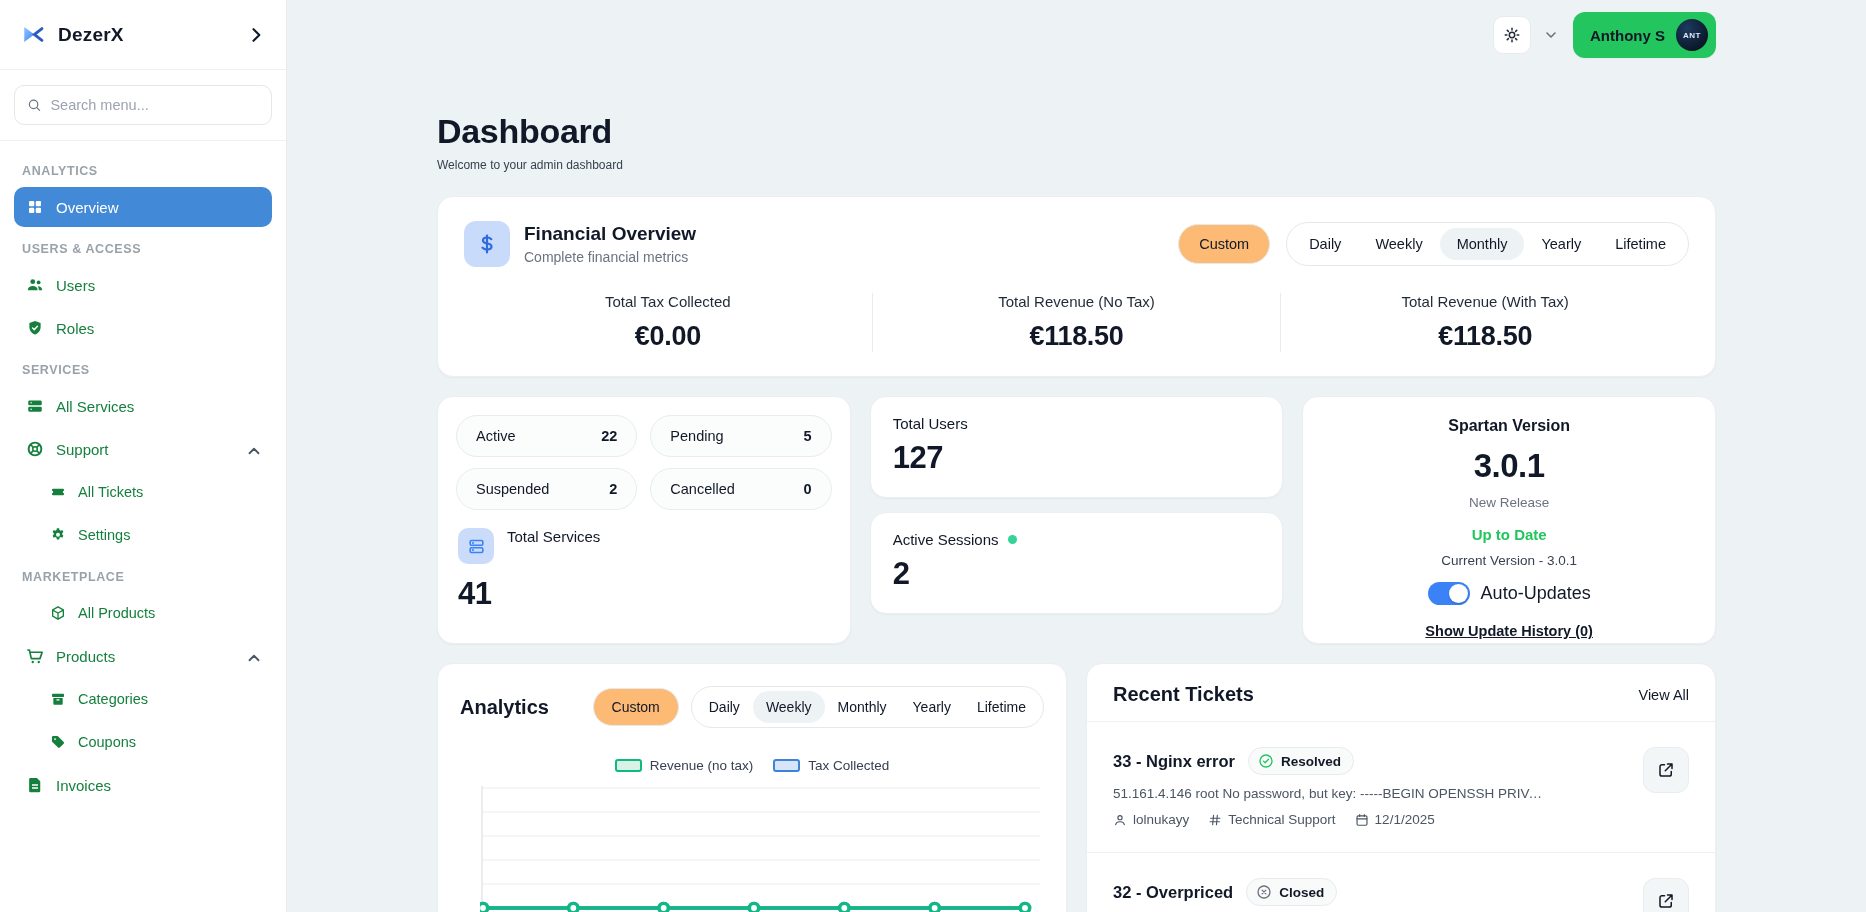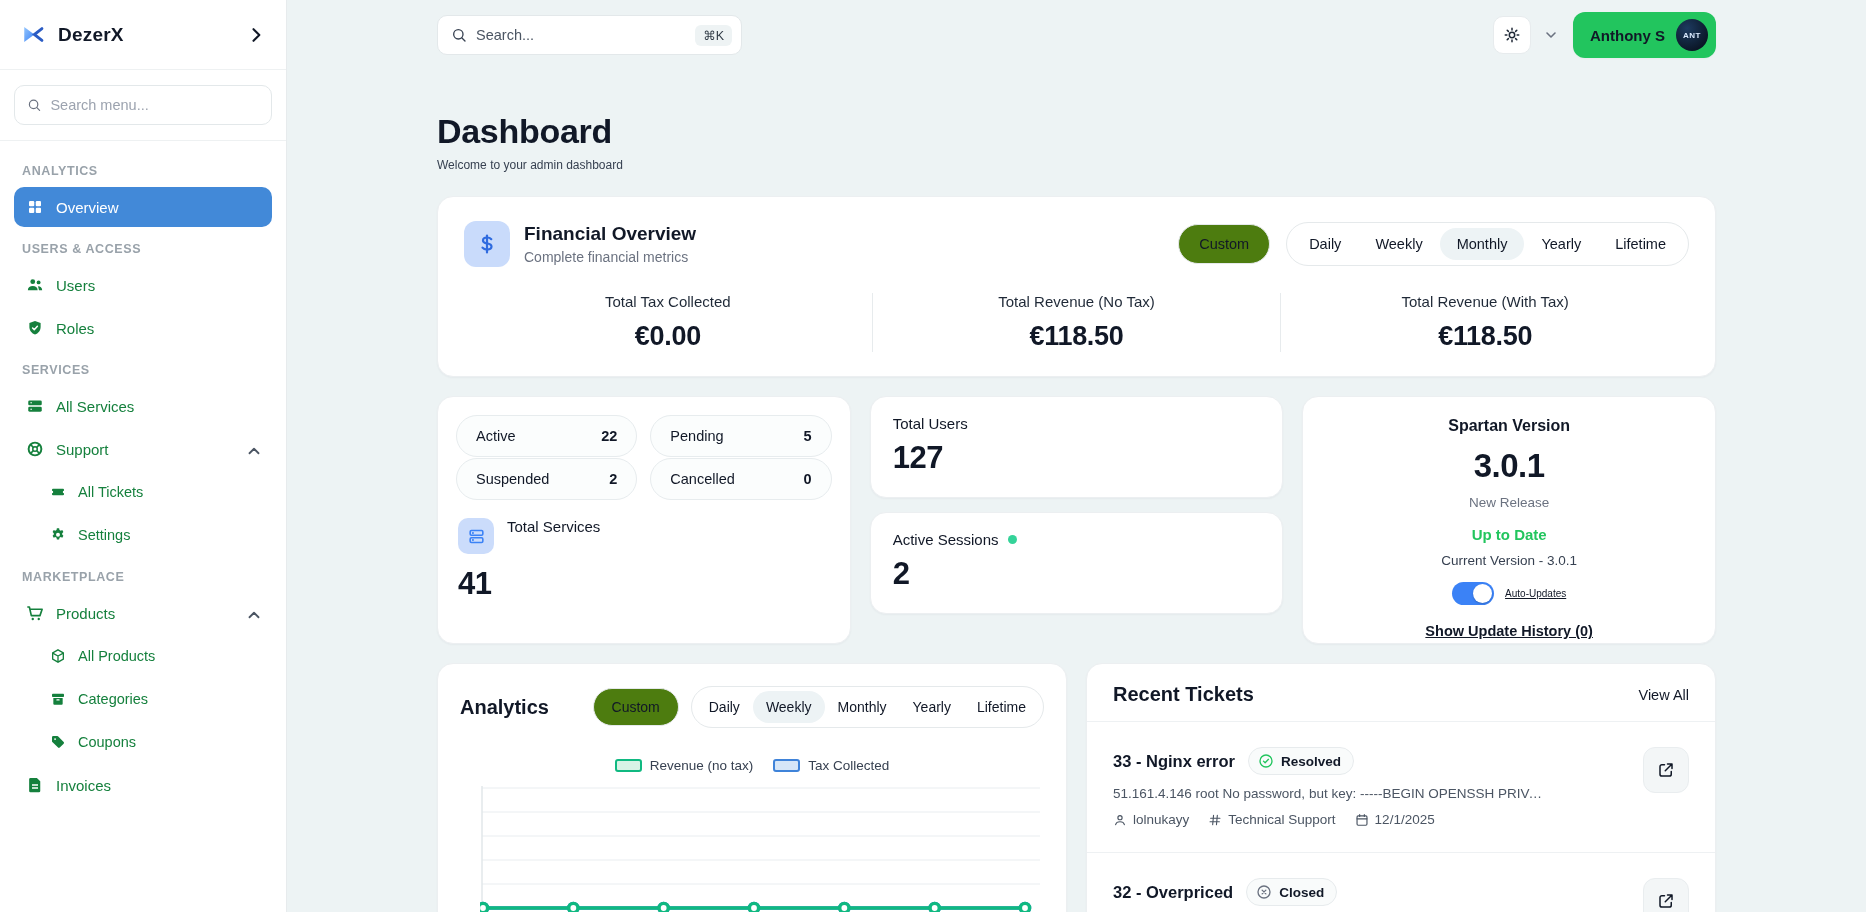--- a/index.html
+++ b/index.html
@@ -54,34 +54,34 @@
 
   
   .fin-card { margin-top: 24px; padding: 24px 26px; }
   .fin-head { display: flex; align-items: center; }
   .fin-icon { width: 46px; height: 46px; border-radius: 12px; background: #c9dbfb; color: #2f6bdf; display: flex; align-items: center; justify-content: center; flex: none; }
   .fin-icon svg { width: 24px; height: 24px; }
   .fin-titles { margin-left: 14px; }
   .fin-title { font-size: 19px; font-weight: 700; }
   .fin-sub { font-size: 14px; color: #6b7280; margin-top: 4px; }
   .fin-controls { margin-left: auto; display: flex; align-items: center; }
-  .pill-btn { border: 1px solid #e5e9eb; background: #4d7c0f; border-radius: 999px; padding: 11px 20px; font-size: 14.5px; font-weight: 500; color: #111827; cursor: pointer; white-space: nowrap; }
+  .pill-btn { border: 1px solid #e5e9eb; background: #fdba74; border-radius: 999px; padding: 11px 20px; font-size: 14.5px; font-weight: 500; color: #111827; cursor: pointer; white-space: nowrap; }
   .tab-group { border: 1px solid #e5e9eb; border-radius: 999px; padding: 5px; display: flex; margin-left: 16px; background: #fff; }
   .tab { padding: 8px 17px; border-radius: 999px; font-size: 14.5px; font-weight: 500; color: #111827; cursor: pointer; white-space: nowrap; }
   .tab.active { background: #edf3f5; }
   .fin-metrics { display: flex; margin-top: 26px; }
   .metric { flex: 1; text-align: center; }
   .metric + .metric { border-left: 1px solid #e7ebed; }
   .metric-label { font-size: 15px; font-weight: 500; color: #1f2937; }
   .metric-value { font-size: 27px; font-weight: 800; letter-spacing: -.3px; margin-top: 11px; }
 
   
   .row2 { display: grid; grid-template-columns: 1fr 1fr 1fr; gap: 19px; margin-top: 19px; }
   .svc-card { padding: 18px; height: 248px; }
-  .status-grid { display: grid; grid-template-columns: 1fr 1fr; gap: 1px 13px; }
+  .status-grid { display: grid; grid-template-columns: 1fr 1fr; gap: 11px 13px; }
   .status-pill { height: 42px; border: 1px solid #e7ecee; border-radius: 999px; background: #fbfdfd; display: flex; align-items: center; justify-content: space-between; padding: 0 19px; font-size: 14.5px; font-weight: 500; cursor: pointer; }
   .status-pill b { font-weight: 700; }
   .ts-row { display: flex; align-items: flex-start; gap: 13px; margin-top: 18px; padding: 0 2px; }
   .ts-icon { width: 36px; height: 36px; border-radius: 10px; background: #cbdcfb; color: #3b82f6; display: flex; align-items: center; justify-content: center; }
   .ts-icon svg { width: 19px; height: 19px; }
   .ts-label { font-size: 15px; font-weight: 500; }
   .big-num { font-size: 31px; font-weight: 800; letter-spacing: -.5px; margin: 12px 2px 0; }
   .stat-col { display: flex; flex-direction: column; gap: 14px; }
   .stat-card { padding: 18px 22px; height: 102px; }
   .stat-label { font-size: 15px; font-weight: 500; display: flex; align-items: center; gap: 9px; }
@@ -91,21 +91,21 @@
   
   .sv-card { padding: 20px 18px; height: 248px; text-align: center; }
   .sv-title { font-size: 16px; font-weight: 600; }
   .sv-ver { font-size: 33px; font-weight: 800; letter-spacing: -.5px; margin-top: 12px; }
   .sv-release { font-size: 13.5px; color: #6b7280; margin-top: 10px; }
   .sv-status { font-size: 15px; font-weight: 700; color: #22c55e; margin-top: 16px; }
   .sv-current { font-size: 13.5px; color: #374151; margin-top: 10px; }
   .sv-toggle-row { margin-top: 14px; display: flex; align-items: center; justify-content: center; gap: 11px; }
   .toggle { width: 42px; height: 23px; border-radius: 999px; background: #3b82f6; position: relative; cursor: pointer; }
   .toggle::after { content: ''; position: absolute; right: 2px; top: 2px; width: 19px; height: 19px; border-radius: 50%; background: #fff; box-shadow: 0 1px 2px rgba(0,0,0,.2); }
-  .sv-toggle-label { font-size: 10px; font-weight: 500; text-decoration: underline; }
+  .sv-toggle-label { font-size: 18px; font-weight: 500; }
   .sv-link { display: inline-block; margin-top: 18px; font-size: 14.5px; font-weight: 600; text-decoration: underline; color: #111827; cursor: pointer; }
 
   
   .row3 { display: grid; grid-template-columns: 1fr 1fr; gap: 19px; margin-top: 19px; }
   .an-card { padding: 22px; height: 430px; }
   .an-head { display: flex; align-items: center; justify-content: space-between; }
   .an-title { font-size: 20px; font-weight: 700; }
   .an-controls { display: flex; align-items: center; }
   .an-controls .pill-btn { padding: 10px 18px; font-size: 14px; }
   .an-controls .tab-group { margin-left: 12px; padding: 4px; }
@@ -236,41 +236,41 @@
       <div class="nav-item sub">
         <svg viewBox="0 0 24 24">
             <path fill="currentColor" d="M10.3 2h3.4l.5 2.4 1.9 1.1 2.3-.9 1.7 3-1.8 1.6v2.2l1.8 1.6-1.7 3-2.3-.9-1.9 1.1-.5 2.4h-3.4l-.5-2.4-1.9-1.1-2.3.9-1.7-3 1.8-1.6v-2.2L3.9 7.6l1.7-3 2.3.9 1.9-1.1z"></path>
             <circle cx="12" cy="11.5" r="3" fill="#fff"></circle>
           </svg>
         <span>Settings</span>
       </div>
 
       <div class="sb-section">MARKETPLACE</div>
 
+      <div class="nav-item sub">
+        <svg viewBox="0 0 24 24" fill="none" stroke="currentColor" stroke-width="2">
+            <path d="M12 2.8l8 4.4v9.6l-8 4.4-8-4.4V7.2z"></path>
+            <path d="M12 12l8-4.4M12 12L4 7.6M12 12v9"></path>
+          </svg>
+        <span>All Products</span>
+      </div>
       <div class="nav-item">
         <svg viewBox="0 0 24 24">
             <path d="M2.5 4h2l2.6 11.5h11.5L21.5 7H6" fill="none" stroke="currentColor" stroke-width="2.2" stroke-linecap="round" stroke-linejoin="round"></path>
             <circle cx="9" cy="20" r="1.6" fill="currentColor"></circle>
             <circle cx="17" cy="20" r="1.6" fill="currentColor"></circle>
           </svg>
         <span>Products</span>
         <span class="nav-caret">
             <svg viewBox="0 0 24 24" fill="none" stroke="currentColor" stroke-width="2.4" stroke-linecap="round" stroke-linejoin="round">
               <path d="M6 15l6-6 6 6"></path>
             </svg>
           </span>
       </div>
       <div class="nav-item sub">
-        <svg viewBox="0 0 24 24" fill="none" stroke="currentColor" stroke-width="2">
-            <path d="M12 2.8l8 4.4v9.6l-8 4.4-8-4.4V7.2z"></path>
-            <path d="M12 12l8-4.4M12 12L4 7.6M12 12v9"></path>
-          </svg>
-        <span>All Products</span>
-      </div>
-      <div class="nav-item sub">
         <svg viewBox="0 0 24 24">
             <rect x="3" y="4" width="18" height="5" rx="1.2" fill="currentColor"></rect>
             <path d="M5 10.5h14V19a1.5 1.5 0 0 1-1.5 1.5h-11A1.5 1.5 0 0 1 5 19z" fill="currentColor"></path>
             <rect x="9.5" y="12.5" width="5" height="1.8" rx=".9" fill="#fff"></rect>
           </svg>
         <span>Categories</span>
       </div>
       <div class="nav-item sub">
         <svg viewBox="0 0 24 24">
             <path d="M3 4.8A1.8 1.8 0 0 1 4.8 3h5.9a1.8 1.8 0 0 1 1.3.5l8.5 8.5a1.8 1.8 0 0 1 0 2.5l-5.9 5.9a1.8 1.8 0 0 1-2.5 0L3.5 12A1.8 1.8 0 0 1 3 10.7z" fill="currentColor"></path>
@@ -284,28 +284,20 @@
             <path d="M8 12h8M8 16h8" stroke="#fff" stroke-width="1.8"></path>
           </svg>
         <span>Invoices</span>
       </div>
     </nav>
   </aside>
 
   <div class="main">
 
     <div class="topbar">
-      <div class="top-search">
-        <svg viewBox="0 0 24 24" fill="none" stroke="currentColor" stroke-width="2" stroke-linecap="round">
-            <circle cx="11" cy="11" r="7"></circle>
-            <path d="M16.5 16.5L21 21"></path>
-          </svg>
-        <input type="text" placeholder="Search..." style="">
-        <span class="kbd">⌘K</span>
-      </div>
       <div class="top-right">
         <div class="icon-btn">
           <svg viewBox="0 0 24 24" fill="none" stroke="currentColor" stroke-width="2" stroke-linecap="round">
               <circle cx="12" cy="12" r="3.6"></circle>
               <path d="M12 3v2.2M12 18.8V21M3 12h2.2M18.8 12H21M5.6 5.6l1.6 1.6M16.8 16.8l1.6 1.6M5.6 18.4l1.6-1.6M16.8 7.2l1.6-1.6"></path>
             </svg>
         </div>
         <span class="top-caret">
             <svg viewBox="0 0 24 24" fill="none" stroke="currentColor" stroke-width="2.4" stroke-linecap="round" stroke-linejoin="round">
               <path d="M6 9l6 6 6-6"></path>

